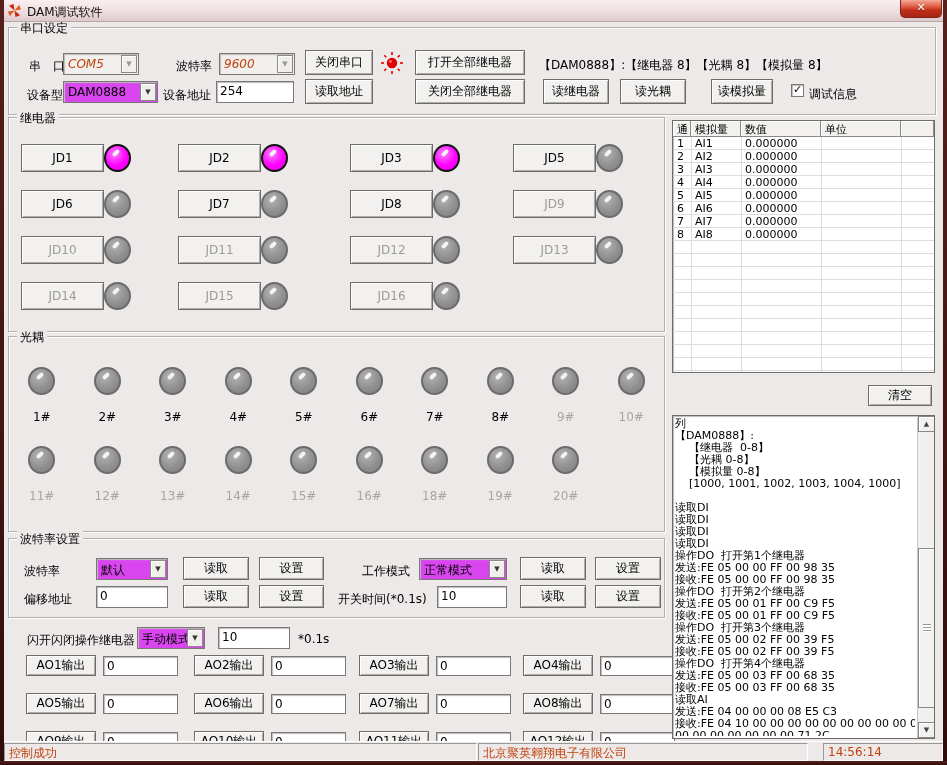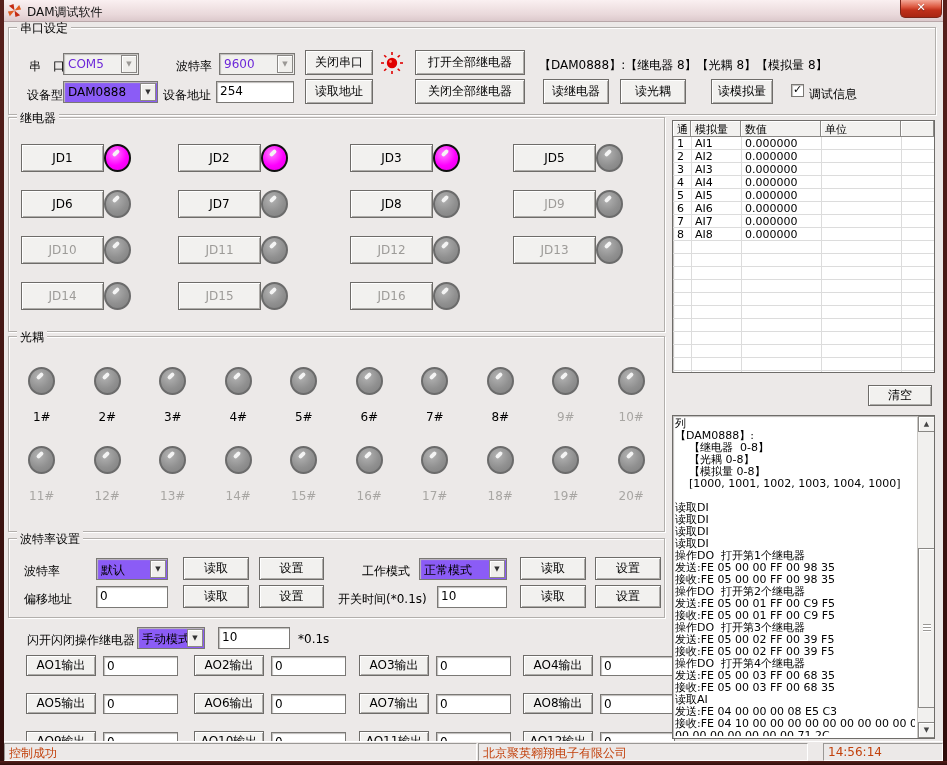--- a/index.html
+++ b/index.html
@@ -26,28 +26,28 @@
   
   .btn { position:absolute; background:#f2f1ef; border:1px solid #6e6c69;
     box-shadow:inset 1px 1px 0 #ffffff, inset -1px -1px 0 #aeaca9;
     font-size:12px; color:#000; text-align:center; cursor:pointer;
     font-family:"DejaVu Sans", sans-serif; }
   .btn.dim { color:#9d9b98; }
   .btn.focused { border:1px solid #1a1a1a; box-shadow:inset 0 0 0 1px #f2f1ef, inset 2px 2px 0 #ffffff, inset -2px -2px 0 #aeaca9; }
   .input { position:absolute; background:#fff; border:1px solid #7a7875;
     box-shadow:inset 1px 1px 1px #bdbbb8; font-size:12px; color:#000; padding:2px 3px;
     font-family:"DejaVu Sans", sans-serif; }
-  .combo { position:absolute; background:#8b5cf6; border:1px solid #7a7875;
+  .combo { position:absolute; background:#d946ef; border:1px solid #7a7875;
     box-shadow:inset 1px 1px 1px #bdbbb8; font-size:12px; color:#000; cursor:pointer; }
   .combo .val { position:absolute; left:4px; top:3px; white-space:nowrap; }
   .combo .arrow-box { position:absolute; right:1px; top:1px; bottom:1px; width:16px;
     background:#f0efec; border:1px solid #8a8885; box-shadow:inset 1px 1px 0 #fff;
     font-size:7px; color:#333; text-align:center; line-height:17px; }
   .combo.disabled { background:#f1f0ee; }
-  .combo.disabled .val { color:#6d28d9; }
+  .combo.disabled .val { color:#c2410c;font-style:italic; }
   .combo.disabled .arrow-box { color:#9a9895; }
   .lbl { position:absolute; font-size:12px; color:#000; white-space:nowrap; }
   .group { position:absolute; border:1px solid #b2afac; box-shadow:1px 1px 0 #ffffff inset, 1px 1px 0 #ffffff; }
   .group > .legend { position:absolute; top:-8px; left:8px; background:#ece9e8; padding:0 3px; font-size:12px; color:#000; }
 
   
   .led { width:27px; height:28px; border-radius:50%; position:relative; display:inline-block;
     background:radial-gradient(circle at 38% 32%, #b3b3b3 0%, #909090 55%, #7e7e7e 100%);
     border:2px solid #6b6b6b; }
   .led::after { content:""; position:absolute; left:6px; top:5px; width:8px; height:4px;
@@ -350,24 +350,20 @@
         <div class="opto-cell">
           <span class="led"></span>
           <span class="opto-label dim">15#</span>
         </div>
 
         <div class="opto-cell">
           <span class="led"></span>
           <span class="opto-label dim">16#</span>
         </div>
 
-        <div class="opto-cell">
-          <span class="led"></span>
-          <span class="opto-label dim">17#</span>
-        </div>
 
         <div class="opto-cell">
           <span class="led"></span>
           <span class="opto-label dim">18#</span>
         </div>
 
         <div class="opto-cell">
           <span class="led"></span>
           <span class="opto-label dim">19#</span>
         </div>

